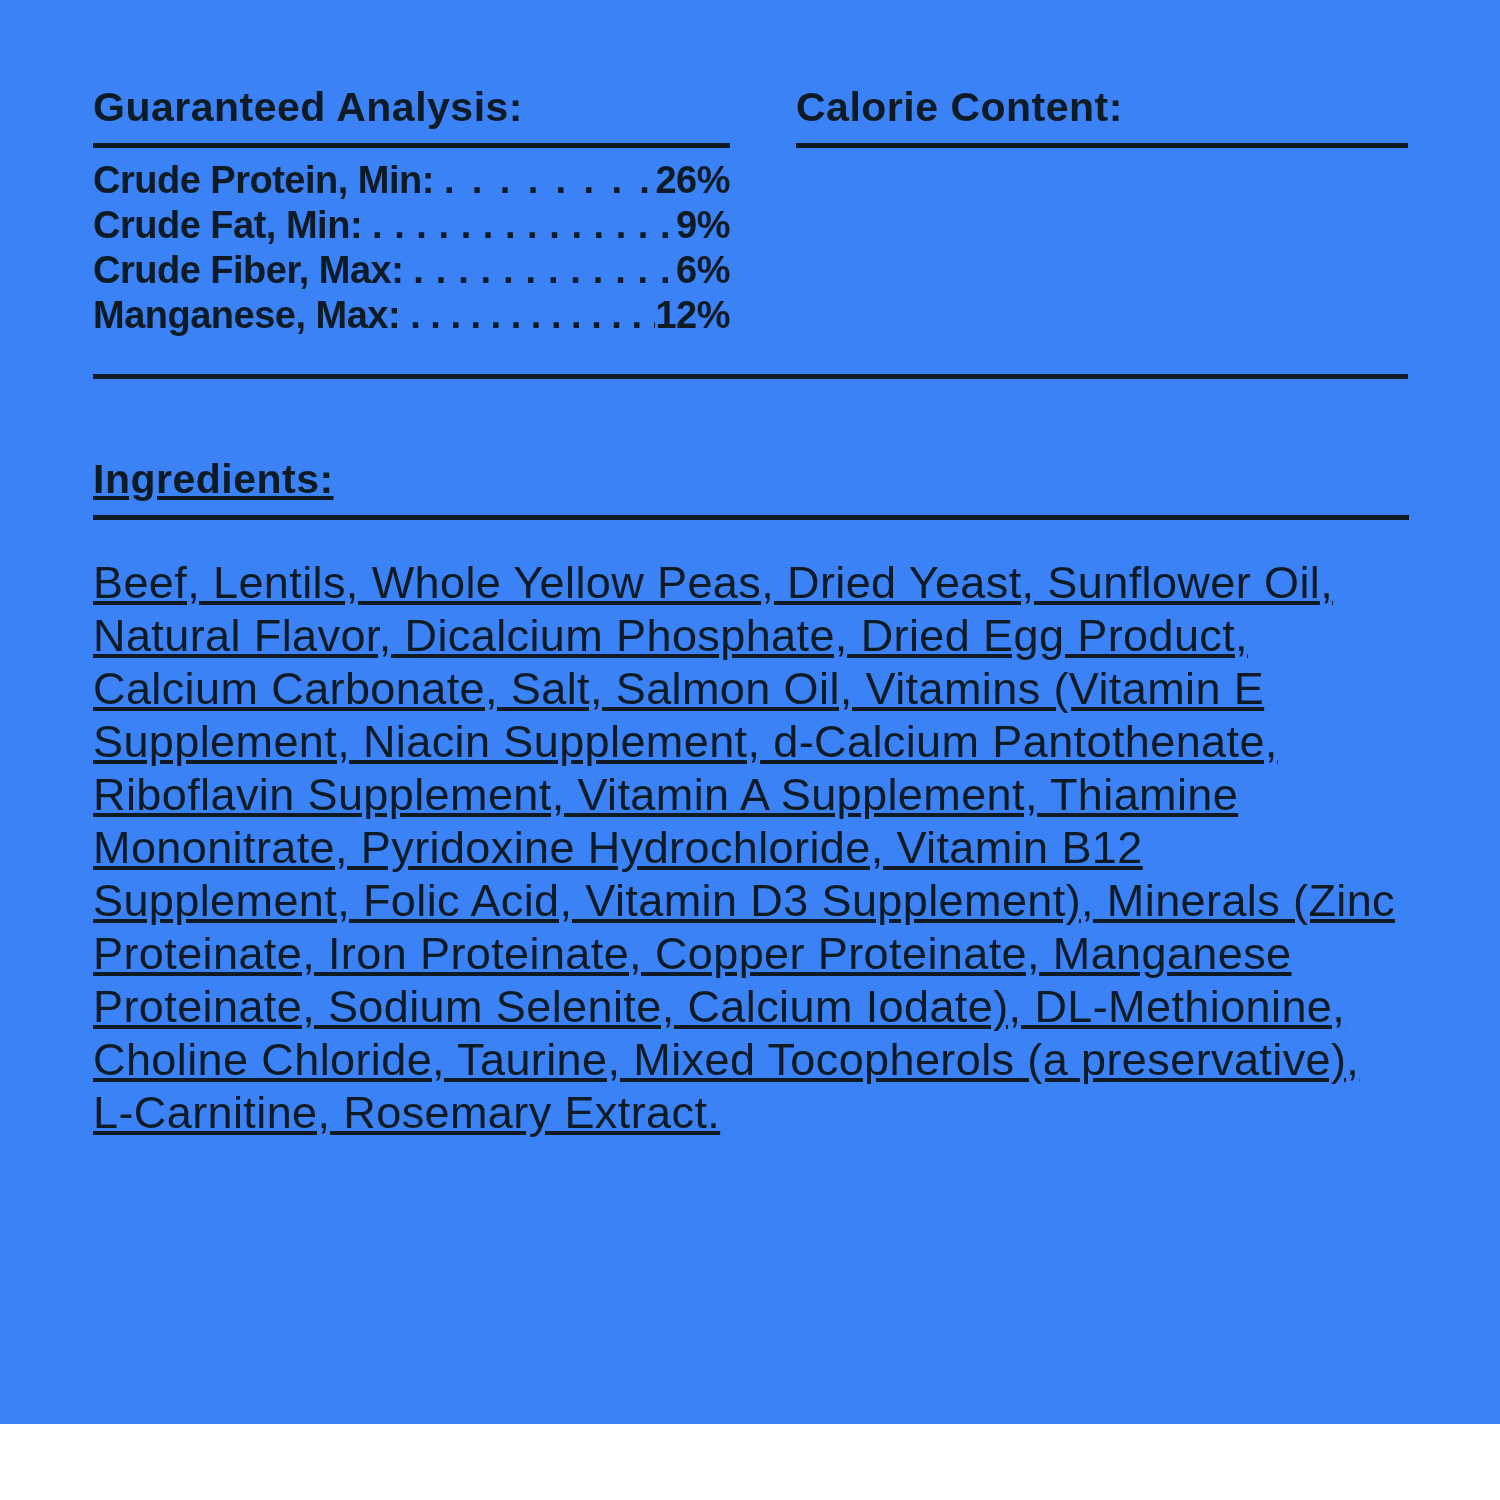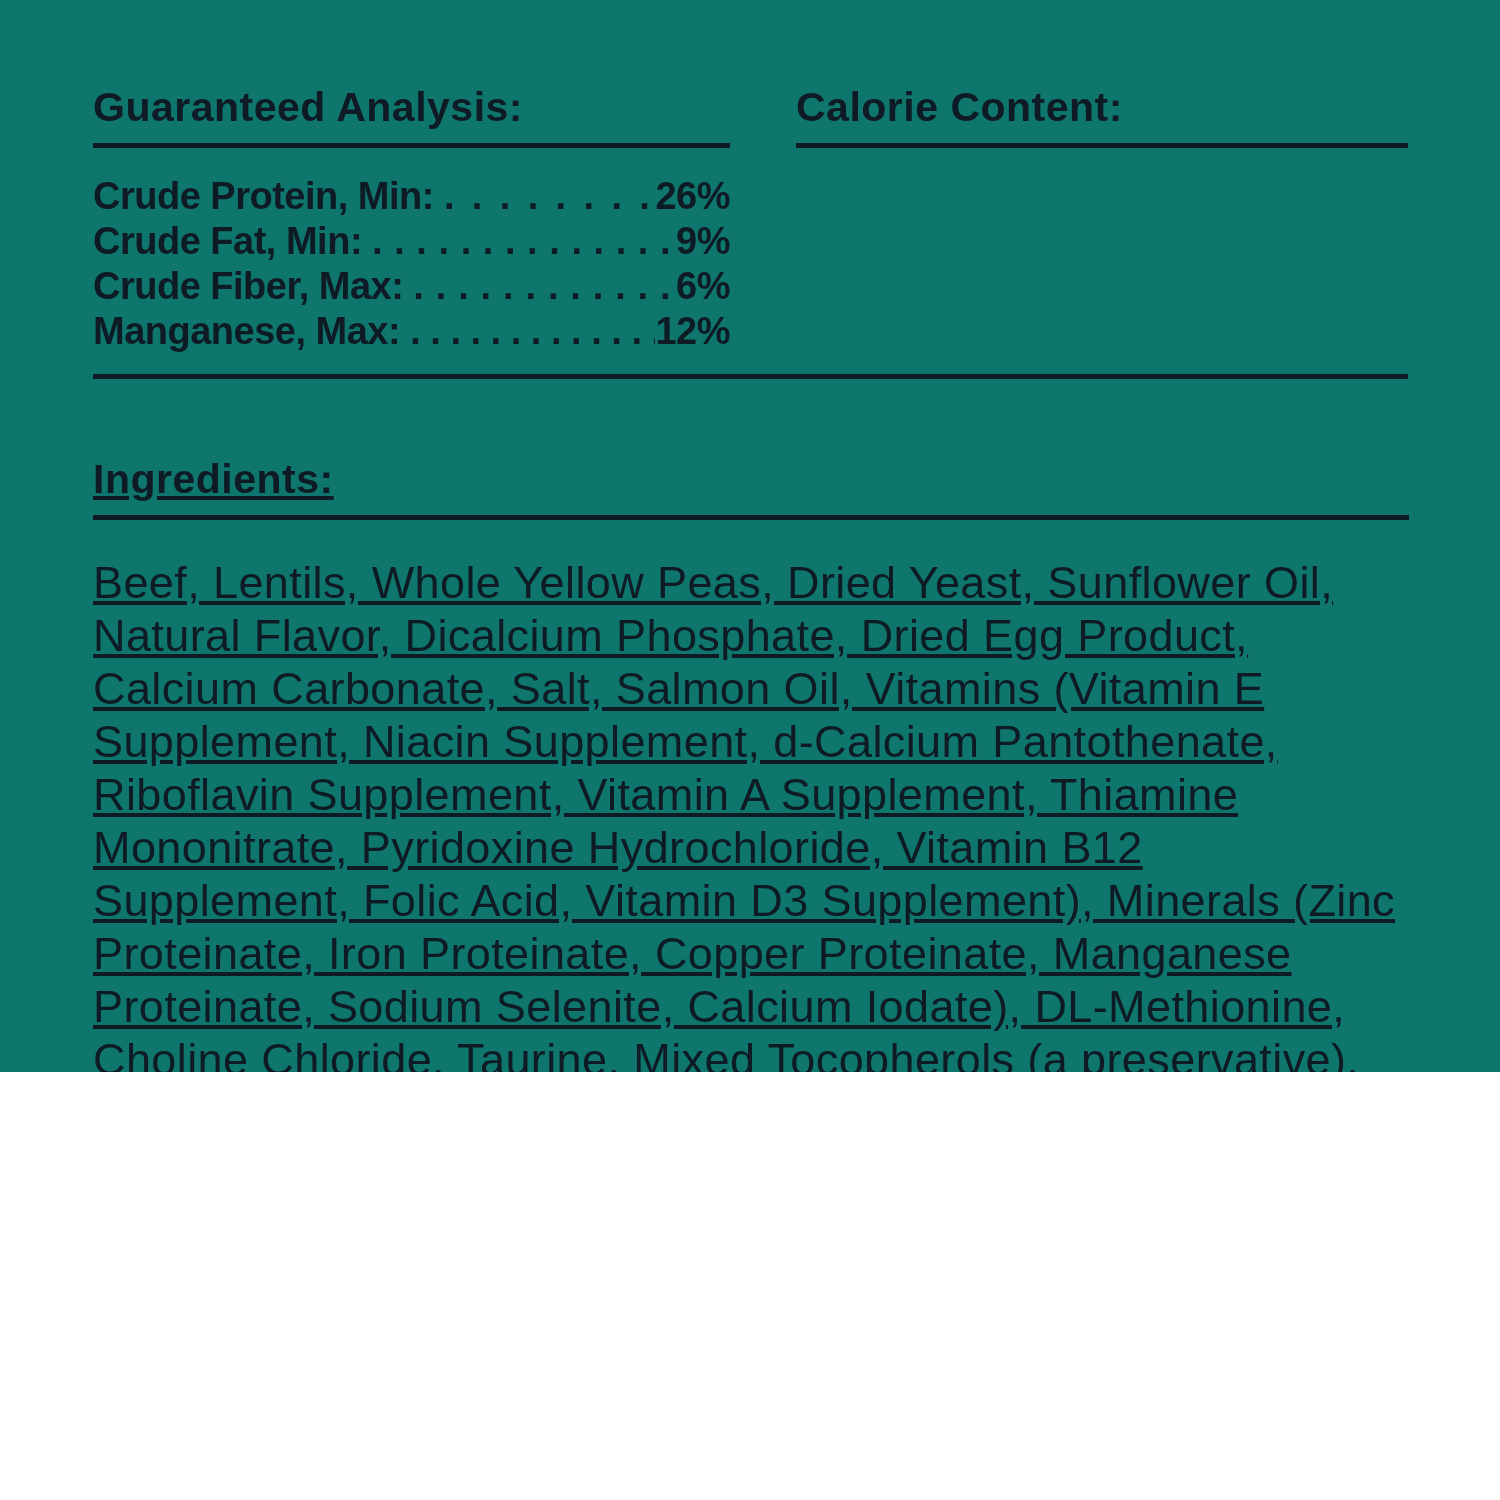--- a/index.html
+++ b/index.html
@@ -1,40 +1,40 @@
 <!DOCTYPE html>
 <html><head>
 <meta charset="utf-8">
 <style>
   html, body { margin: 0; padding: 0; }
   .page {
     position: relative;
     width: 1500px;
-    height: 1072px;
-    background: #0f766e;
+    height: 1424px;
+    background: #3b82f6;
     color: #0E1B24;
     font-family: "Liberation Sans", sans-serif;
     overflow: hidden;
   }
   .section { position: absolute; }
   .section-title {
     margin: 0;
     font-size: 41px;
     line-height: 42px;
     font-weight: 700;
     letter-spacing: 0.5px;
   }
   .rule {
     height: 5px;
     background: #0E1B24;
     margin-top: 15px;
   }
   
   #ga { left: 93px; top: 86px; width: 637px; }
-  .ga-rows { margin-top: 26px; }
+  .ga-rows { margin-top: 10px; }
   .ga-row {
     display: flex;
     align-items: baseline;
     font-size: 38px;
     line-height: 45px;
     font-weight: 700;
     letter-spacing: -0.5px;
     white-space: nowrap;
   }
   .ga-leader {

